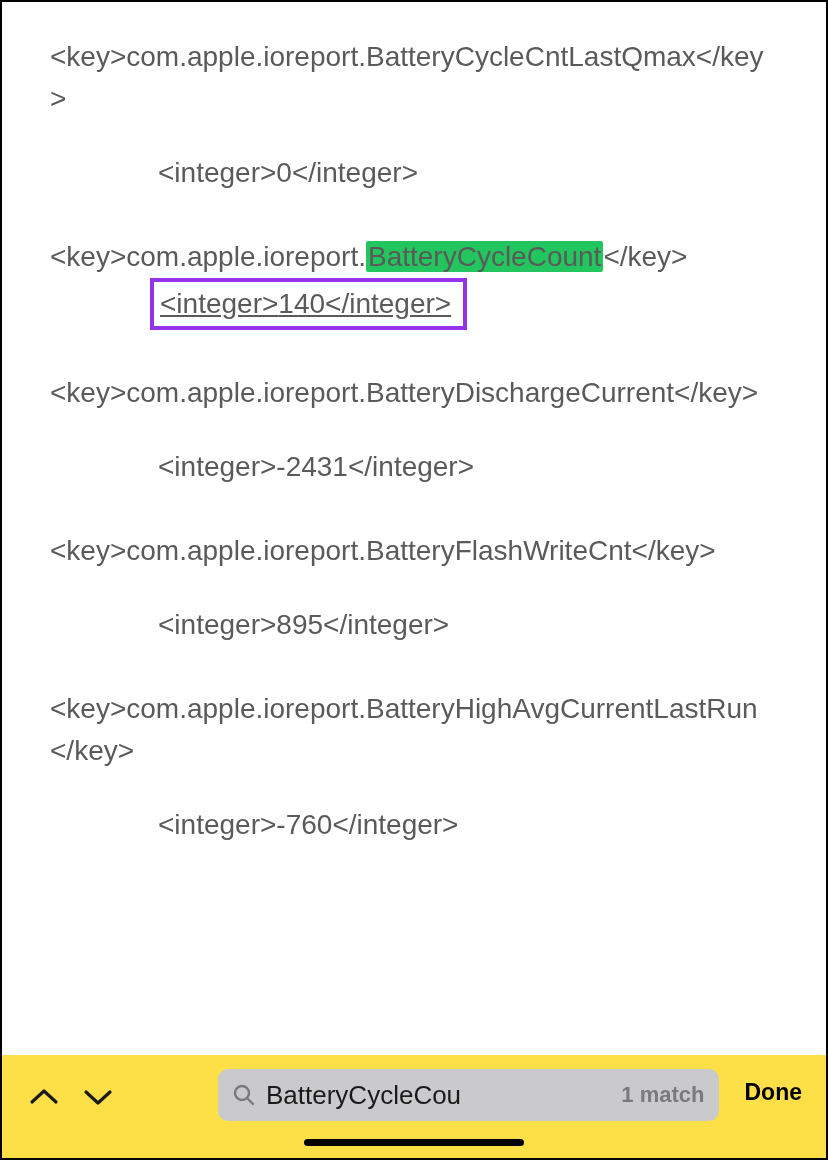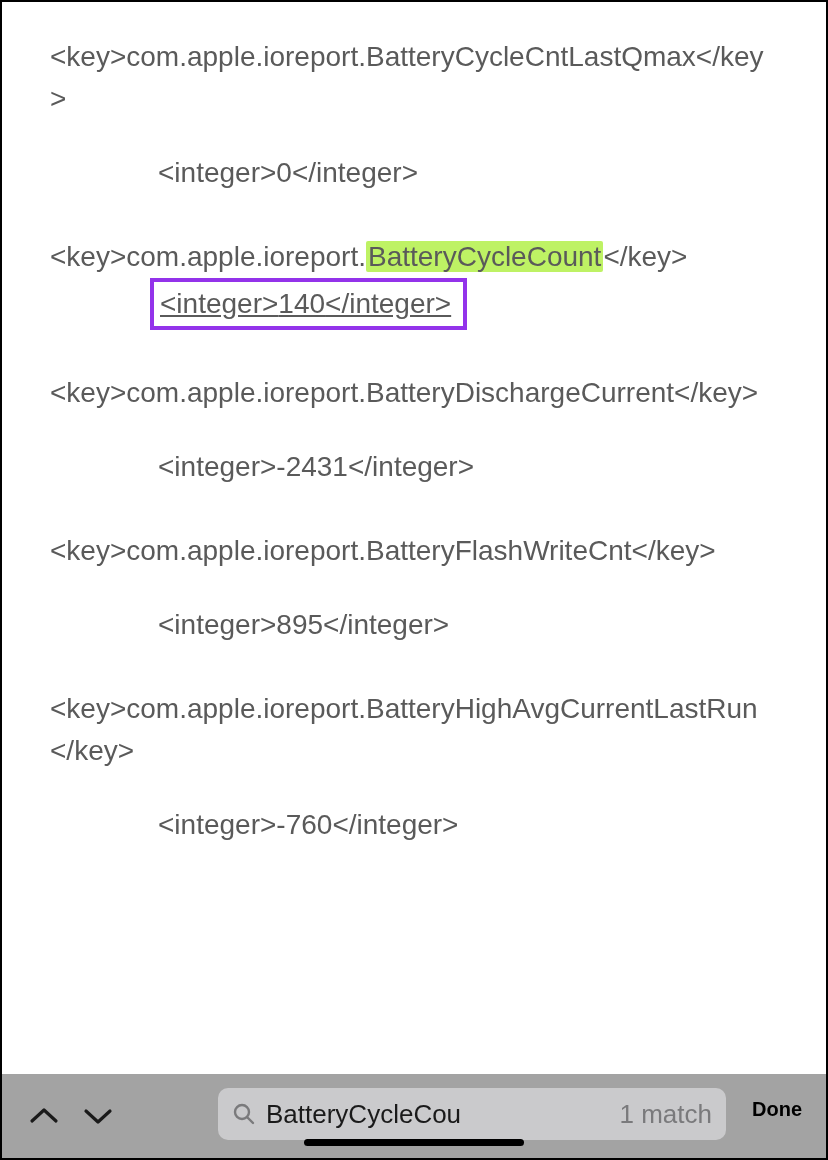--- a/index.html
+++ b/index.html
@@ -30,38 +30,38 @@
     }
     .key-line {
       display: block;
     }
     .int-line {
       display: block;
       padding-left: 108px;
       margin-top: 32px;
     }
     .highlight {
-      background: #bef264;
+      background: #22c55e;
       border-radius: 2px;
       padding: 0 2px;
     }
     .purple-box {
       display: inline-block;
       border: 4px solid #9333ea;
       padding: 1px 12px 1px 6px;
       margin-left: 100px;
       text-decoration: underline;
     }
     .find-bar {
       position: absolute;
       bottom: 0;
       left: 0;
       right: 0;
-      height: 84px;
-      background: #a3a3a3;
+      height: 103px;
+      background: #fde047;
       display: flex;
       align-items: flex-start;
       padding: 14px 16px 0 16px;
       gap: 10px;
       justify-content: center;
     }
     .nav-arrows {
       display: flex;
       align-items: center;
       gap: 18px;
@@ -98,27 +98,28 @@
       flex-shrink: 0;
     }
     .search-text {
       font-size: 26px;
       color: #1a1a1a;
       white-space: nowrap;
       overflow: hidden;
       flex: 1;
     }
     .match-count {
-      font-size: 26px;
+      font-size: 22px;
       color: #7a7a7c;
       white-space: nowrap;
       padding-left: 4px;
+      font-weight: bold;
     }
     .done-btn {
-      font-size: 20px;
+      font-size: 23px;
       font-weight: 600;
       color: #000;
       padding: 10px 8px 0 8px;
     }
     .home-indicator {
       position: absolute;
       bottom: 12px;
       left: 50%;
       transform: translateX(-50%);
       width: 220px;

